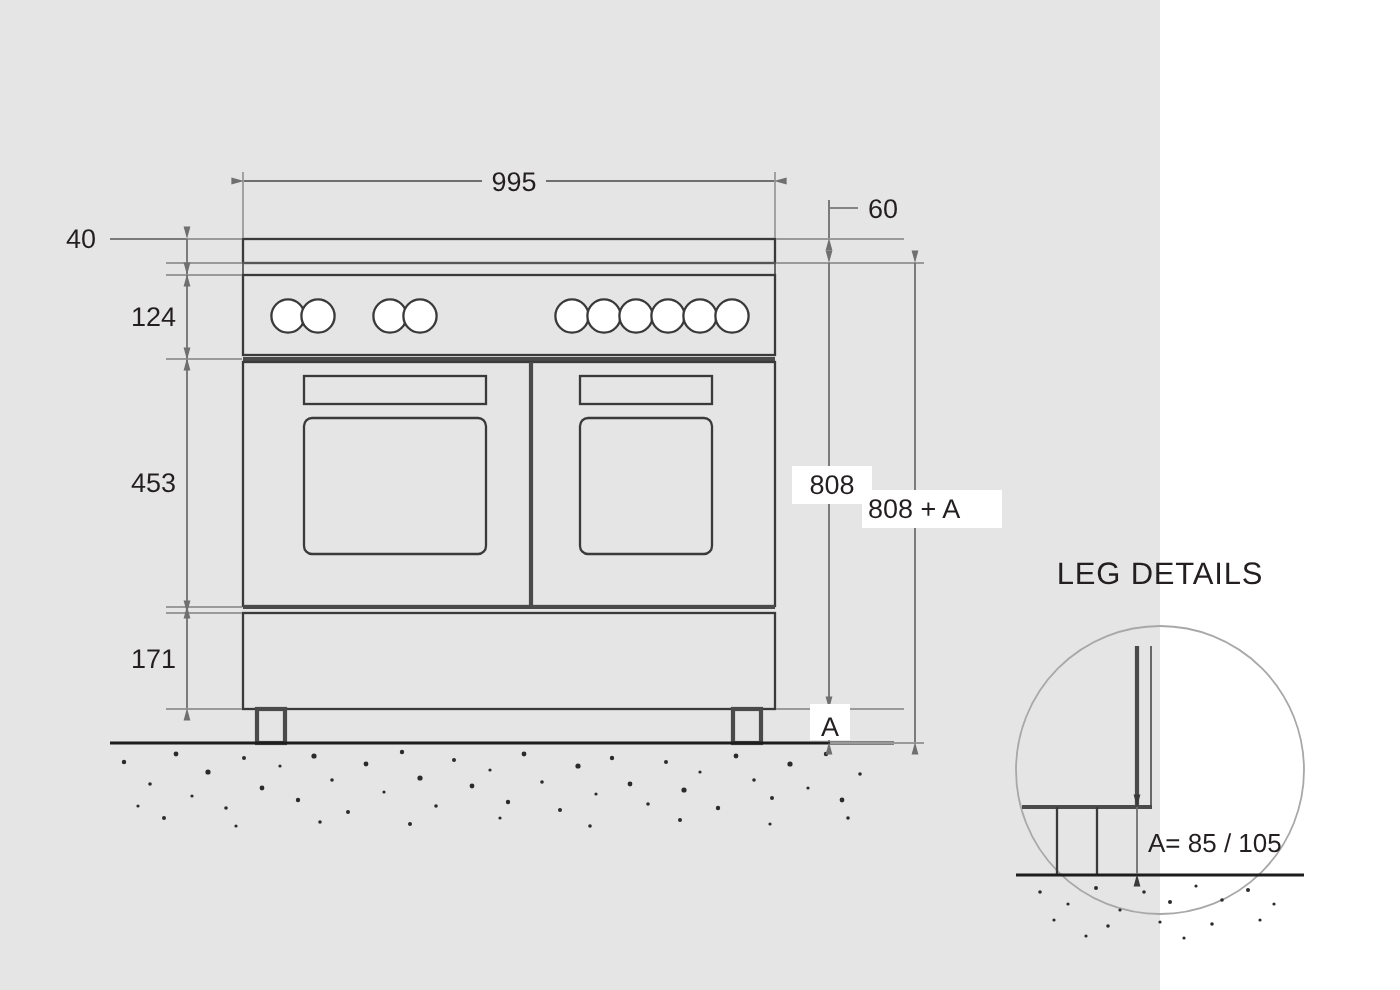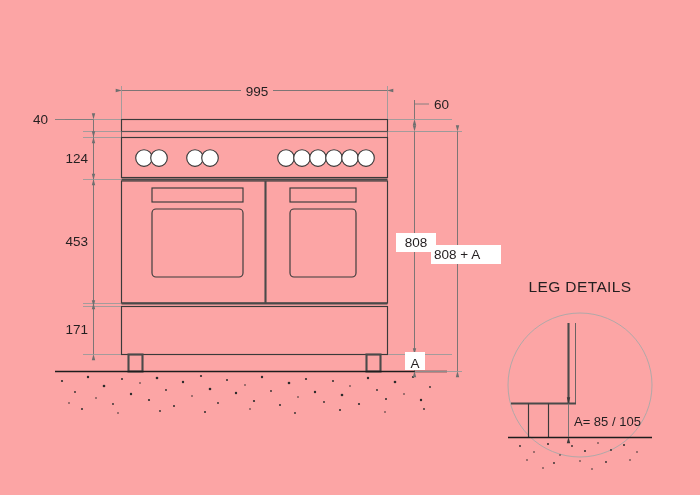--- a/index.html
+++ b/index.html
@@ -9,23 +9,23 @@
   }
   body {
     width: 700px;
     height: 495px;
     overflow: hidden;
     font-family: "Liberation Sans", sans-serif;
     color: #231f20;
   }
   #drawing-root {
     position: relative;
-    width: 700px;
+    width: 580px;
     height: 495px;
-    background: #fca5a5;
+    background: #e5e5e5;
   }
   svg.drawing-canvas {
     position: absolute;
     top: 0;
     left: 0;
     width: 700px;
     height: 495px;
     display: block;
   }
   text {

